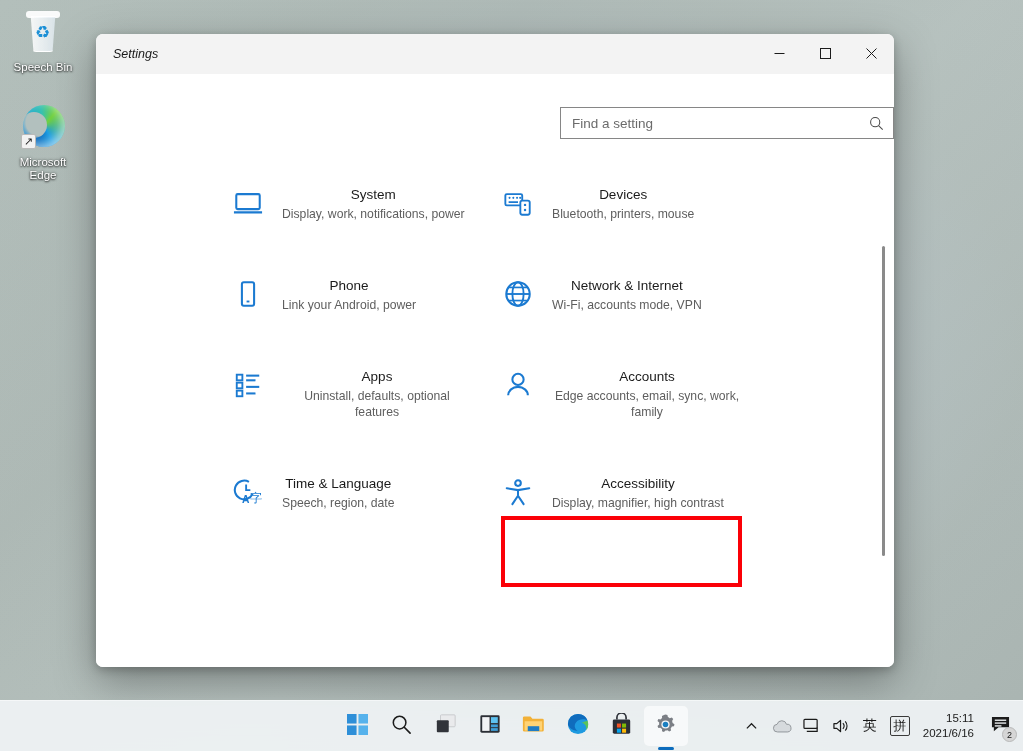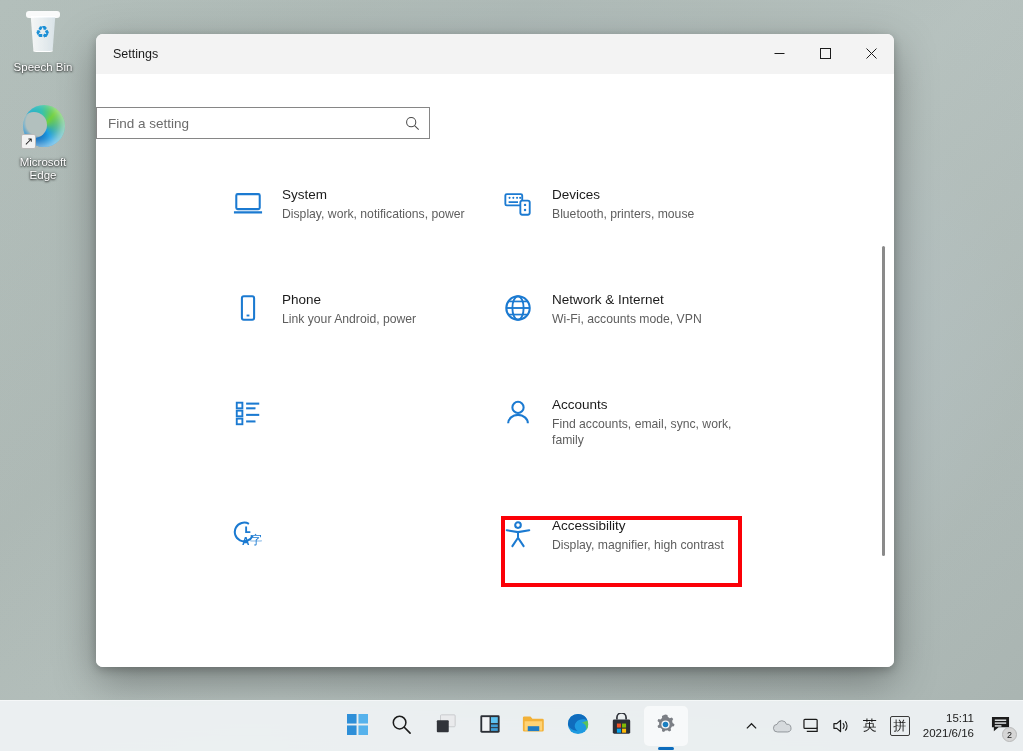--- a/index.html
+++ b/index.html
@@ -82,45 +82,46 @@
     background: #fff;
     border-radius: 7px;
     box-shadow: 0 14px 42px rgba(0,0,0,.34), 0 3px 10px rgba(0,0,0,.22);
     overflow: hidden;
     display: flex; flex-direction: column;
   }
   .titlebar {
     height: 40px; background: #f3f3f3; display: flex; align-items: center;
     flex: 0 0 40px; border-bottom: 1px solid #f3f3f3;
   }
-  .title-text { padding-left: 17px; font-size: 12.5px; color: #1b1b1b; }
+  .title-text { padding-left: 17px; font-size: 12.5px; color: #1b1b1b; font-style: italic; }
   .win-buttons { margin-left: auto; display: flex; height: 40px; }
   .win-btn {
     width: 46px; height: 40px; display: flex; align-items: center; justify-content: center;
     color: #1b1b1b; cursor: default;
   }
 
   .win-body { flex: 1; position: relative; overflow: hidden; background: #fff; }
 
-  .search-row { padding-top: 33px; display: flex; justify-content: flex-start; }
+  .search-row { padding-top: 33px; display: flex; justify-content: flex-end; }
   .search-box {
     width: 334px; height: 32px; border: 1px solid #868686; background: #fff;
     display: flex; align-items: center; padding: 0 9px 0 11px;
   }
   .search-box input {
     flex: 1; border: 0; outline: none; font-size: 13.5px; color: #1b1b1b;
     font-family: "Liberation Sans", sans-serif; background: transparent;
   }
   .search-box input::placeholder { color: #6b6b6b; }
   .search-icon { color: #4a4a4a; display: flex; align-items: center; }
 
   .grid {
     margin: 36px auto 0; width: 540px;
     display: grid; grid-template-columns: 270px 270px;
-    row-gap: 48px;
+    row-gap: 34px;
+    text-align: center;
   }
   .cell { display: flex; gap: 17px; padding: 10px 8px 10px 6px; cursor: default; align-items: flex-start; }
   .cell .ico { width: 34px; height: 34px; flex: 0 0 34px; color: #0f6cbd; display: flex; align-items: center; justify-content: center; margin-top: 1px;}
   .cell .txt { padding-top: 1px; }
   .cell .name { font-size: 13.5px; color: #1b1b1b; line-height: 17px; margin-bottom: 3px; }
   .cell .desc { font-size: 12.2px; color: #5e5e5e; line-height: 16px; max-width: 190px; }
 
   
   #highlight-box {
     position: absolute; left: 405px; top: 442px; width: 241px; height: 71px;
@@ -308,43 +309,51 @@
             <svg width="30" height="30" viewBox="0 0 32 32">
               <rect x="4" y="5" width="6" height="6" fill="none" stroke="#1b7ad1" stroke-width="2"></rect>
               <rect x="4" y="13.5" width="6" height="6" fill="none" stroke="#1b7ad1" stroke-width="2"></rect>
               <rect x="4" y="22" width="6" height="6" fill="none" stroke="#1b7ad1" stroke-width="2"></rect>
               <line x1="14" y1="6" x2="28" y2="6" stroke="#1b7ad1" stroke-width="2.2"></line>
               <line x1="14" y1="11" x2="24" y2="11" stroke="#1b7ad1" stroke-width="2.2"></line>
               <line x1="14" y1="18" x2="28" y2="18" stroke="#1b7ad1" stroke-width="2.2"></line>
               <line x1="14" y1="25" x2="24" y2="25" stroke="#1b7ad1" stroke-width="2.2"></line>
             </svg>
           </span>
+          <span class="txt">
+            <span class="name" style="display:block">Apps</span>
+            <span class="desc" style="display:block">Uninstall, defaults, optional features</span>
+          </span>
         </div>
 
         <div class="cell">
           <span class="ico">
             <svg width="30" height="30" viewBox="0 0 32 32">
               <circle cx="16" cy="10" r="6" fill="none" stroke="#1b7ad1" stroke-width="2.2"></circle>
               <path d="M5.5 27 a10.5 9 0 0 1 21 0" fill="none" stroke="#1b7ad1" stroke-width="2.2"></path>
             </svg>
           </span>
           <span class="txt">
             <span class="name" style="display:block">Accounts</span>
-            <span class="desc" style="display:block">Find accounts, email, sync, work, family</span>
+            <span class="desc" style="display:block">Edge accounts, email, sync, work, family</span>
           </span>
         </div>
 
         <div class="cell">
           <span class="ico">
             <svg width="30" height="30" viewBox="0 0 32 32">
               <path d="M17 5.2 A10 10 0 1 0 21 18" fill="none" stroke="#1b7ad1" stroke-width="2.2"></path>
               <polyline points="14,8 14,14 18.5,14" fill="none" stroke="#1b7ad1" stroke-width="2"></polyline>
               <text x="9.5" y="28" font-size="11" font-family="Liberation Sans, sans-serif" fill="#1b7ad1" font-weight="bold">A</text>
               <text x="18" y="27" font-size="13" font-family="DejaVu Sans, sans-serif" fill="#1b7ad1">字</text>
             </svg>
+          </span>
+          <span class="txt">
+            <span class="name" style="display:block">Time &amp; Language</span>
+            <span class="desc" style="display:block">Speech, region, date</span>
           </span>
         </div>
 
 
         <div class="cell">
           <span class="ico">
             <svg width="30" height="30" viewBox="0 0 32 32">
               <circle cx="16" cy="6.5" r="3" fill="none" stroke="#1b7ad1" stroke-width="2.2"></circle>
               <path d="M4 12 L16 14 L28 12" fill="none" stroke="#1b7ad1" stroke-width="2.2" stroke-linecap="round"></path>
               <path d="M16 13 L16 20" stroke="#1b7ad1" stroke-width="2.2"></path>

